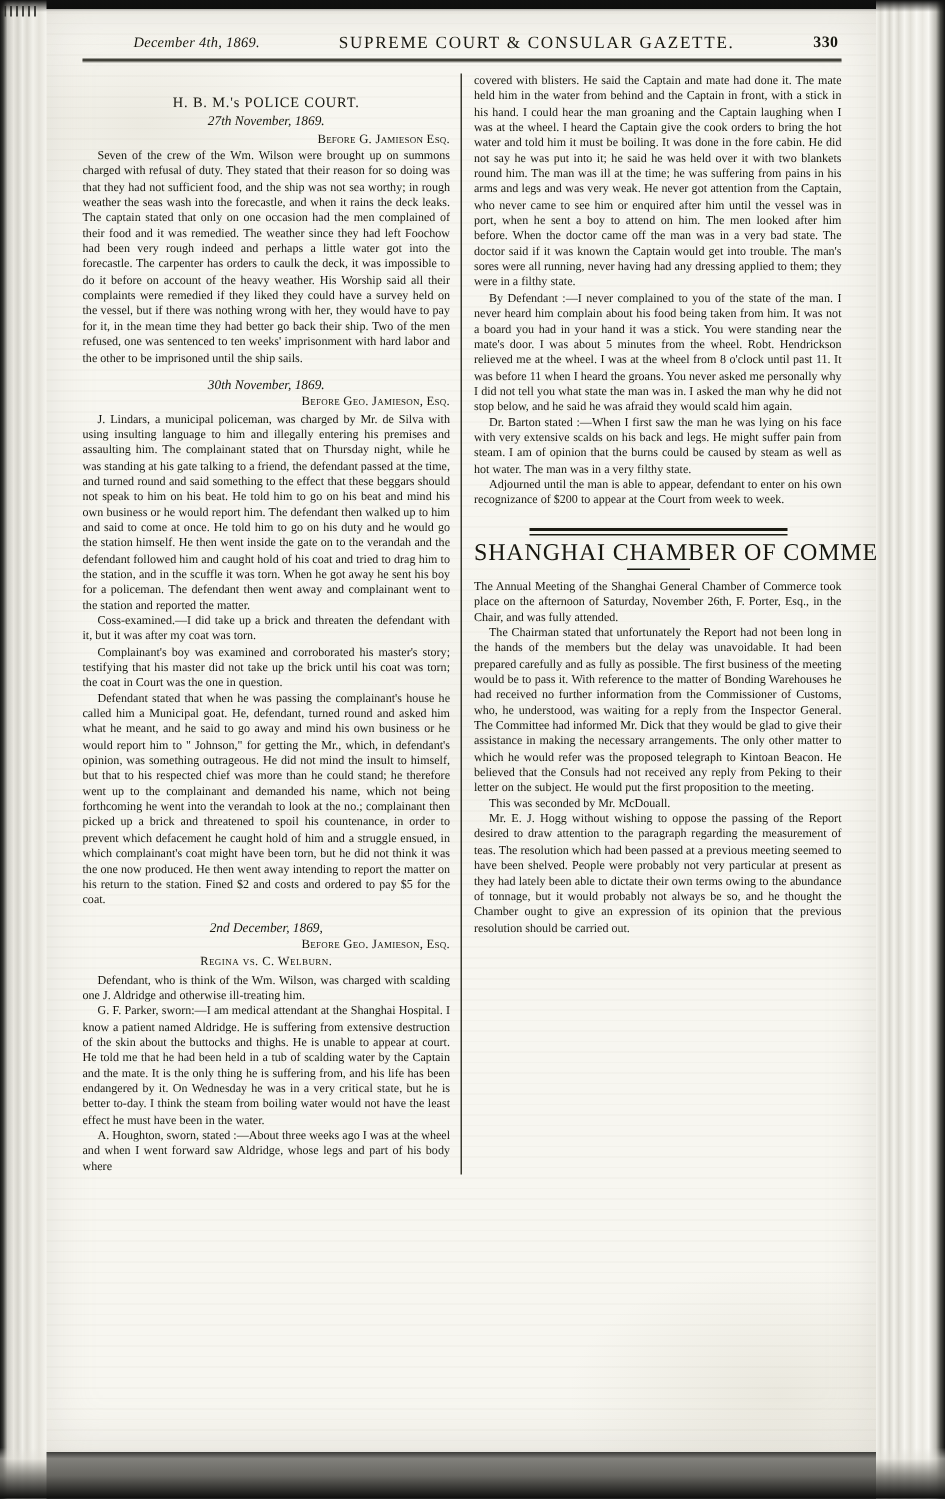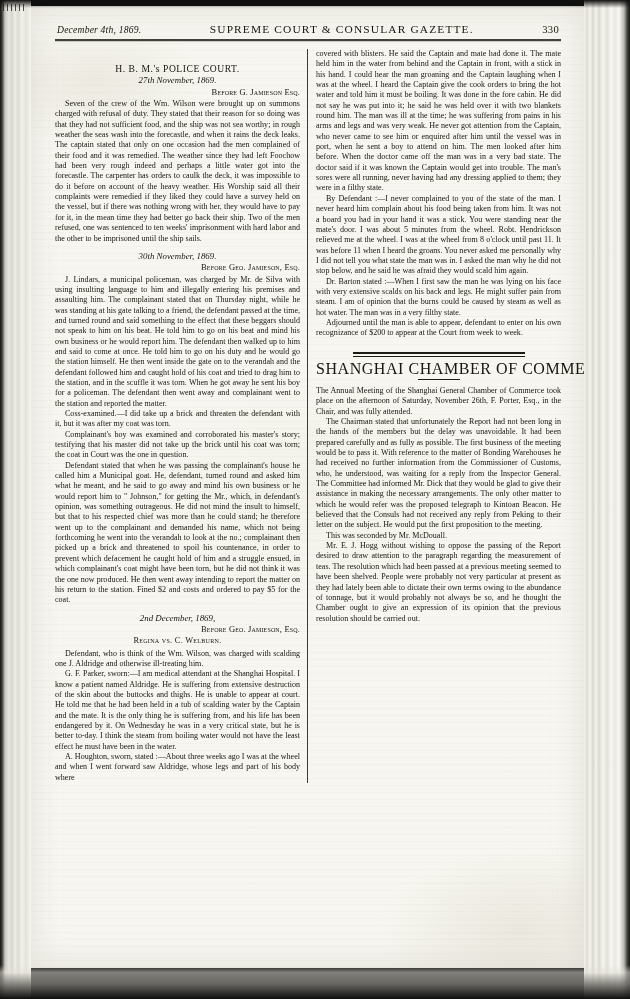--- a/index.html
+++ b/index.html
@@ -115,39 +115,40 @@
     position: absolute;
     left: 27px; top: 17px;
     width: 506px;
     z-index: 2;
     color: #17170f;
   }
 
   
   .running-head {
     display: flex;
-    align-items: center;
+    align-items: flex-start;
     justify-content: space-between;
     font-size: 10.2px;
     letter-spacing: .2px;
     padding: 0 2px 2px 2px;
+    margin-left: 32px;
   }
   .rh-date {
     font-style: italic;
     font-size: 9.6px;
     white-space: nowrap;
   }
   .rh-title {
     font-size: 11.4px;
     letter-spacing: 1.15px;
     white-space: nowrap;
   }
   .rh-folio {
     font-size: 10.6px;
-    font-weight: normal;
+    font-weight: bold;
     letter-spacing: .3px;
   }
   .head-rule {
     height: 2px;
     margin: 2px 0 0 0;
     background: #1b1b12;
     opacity: .82;
     box-shadow: 0 1px 0 rgba(40,40,30,.25);
   }
 

